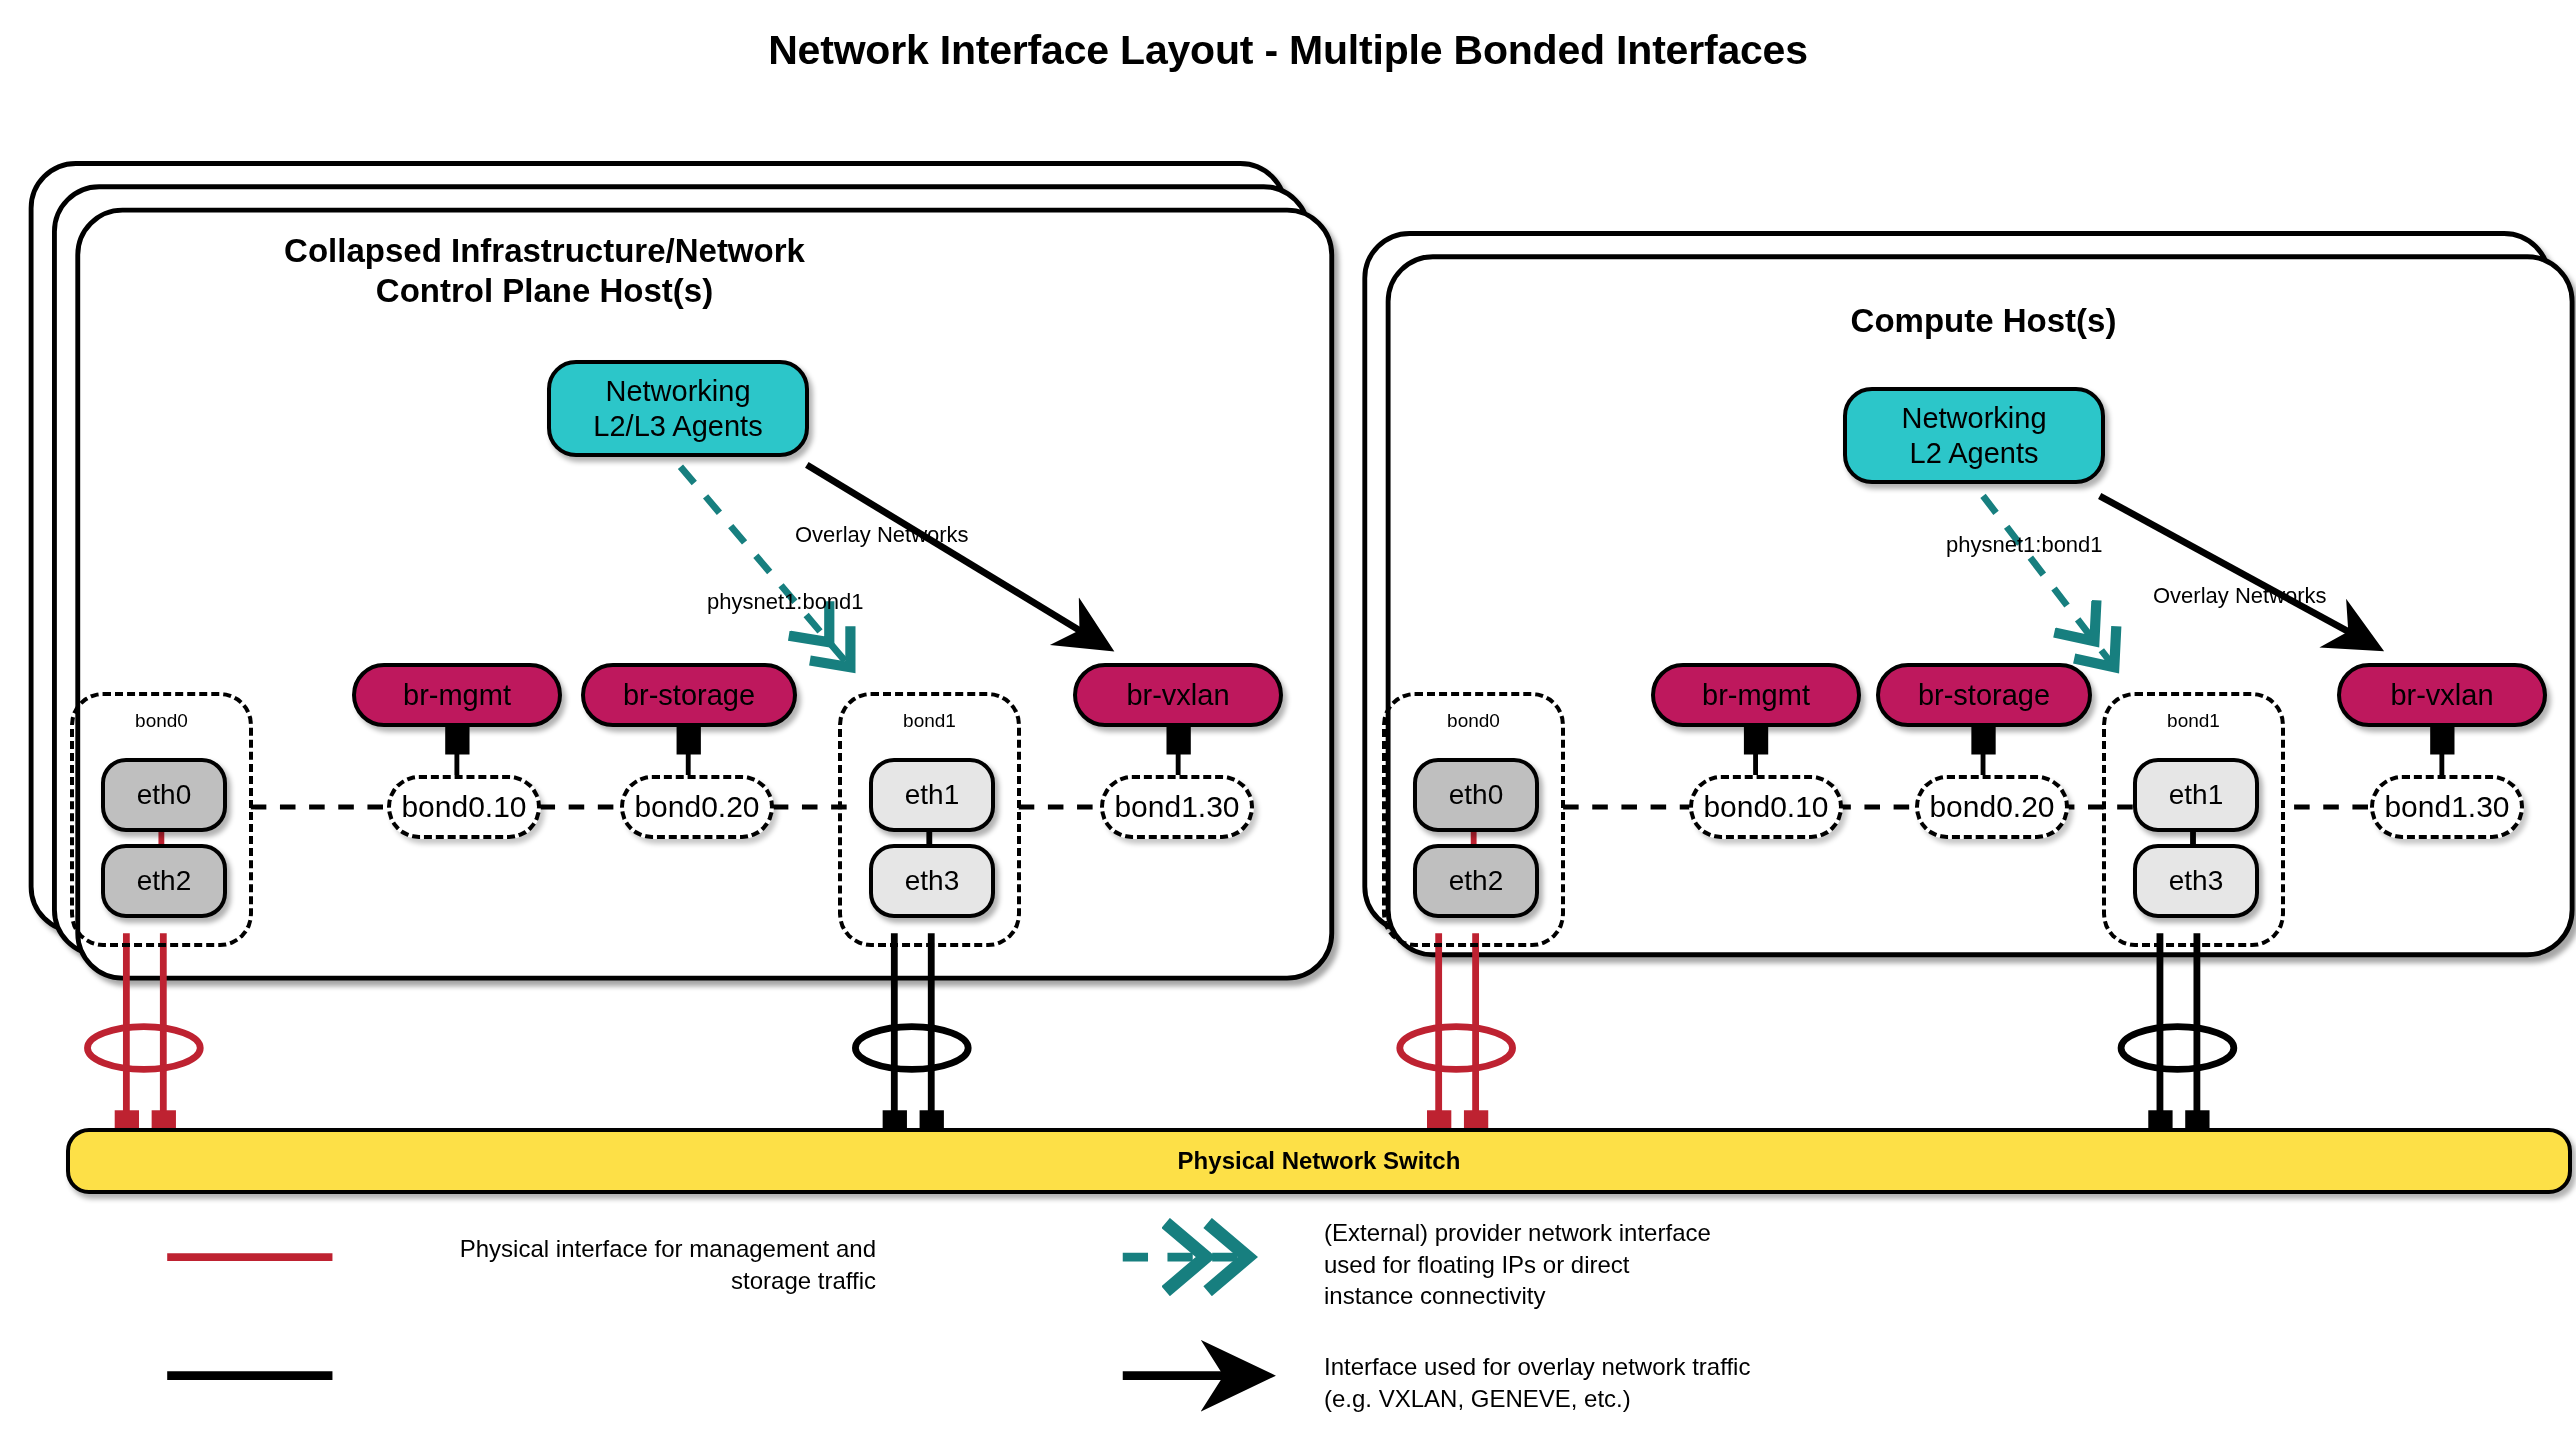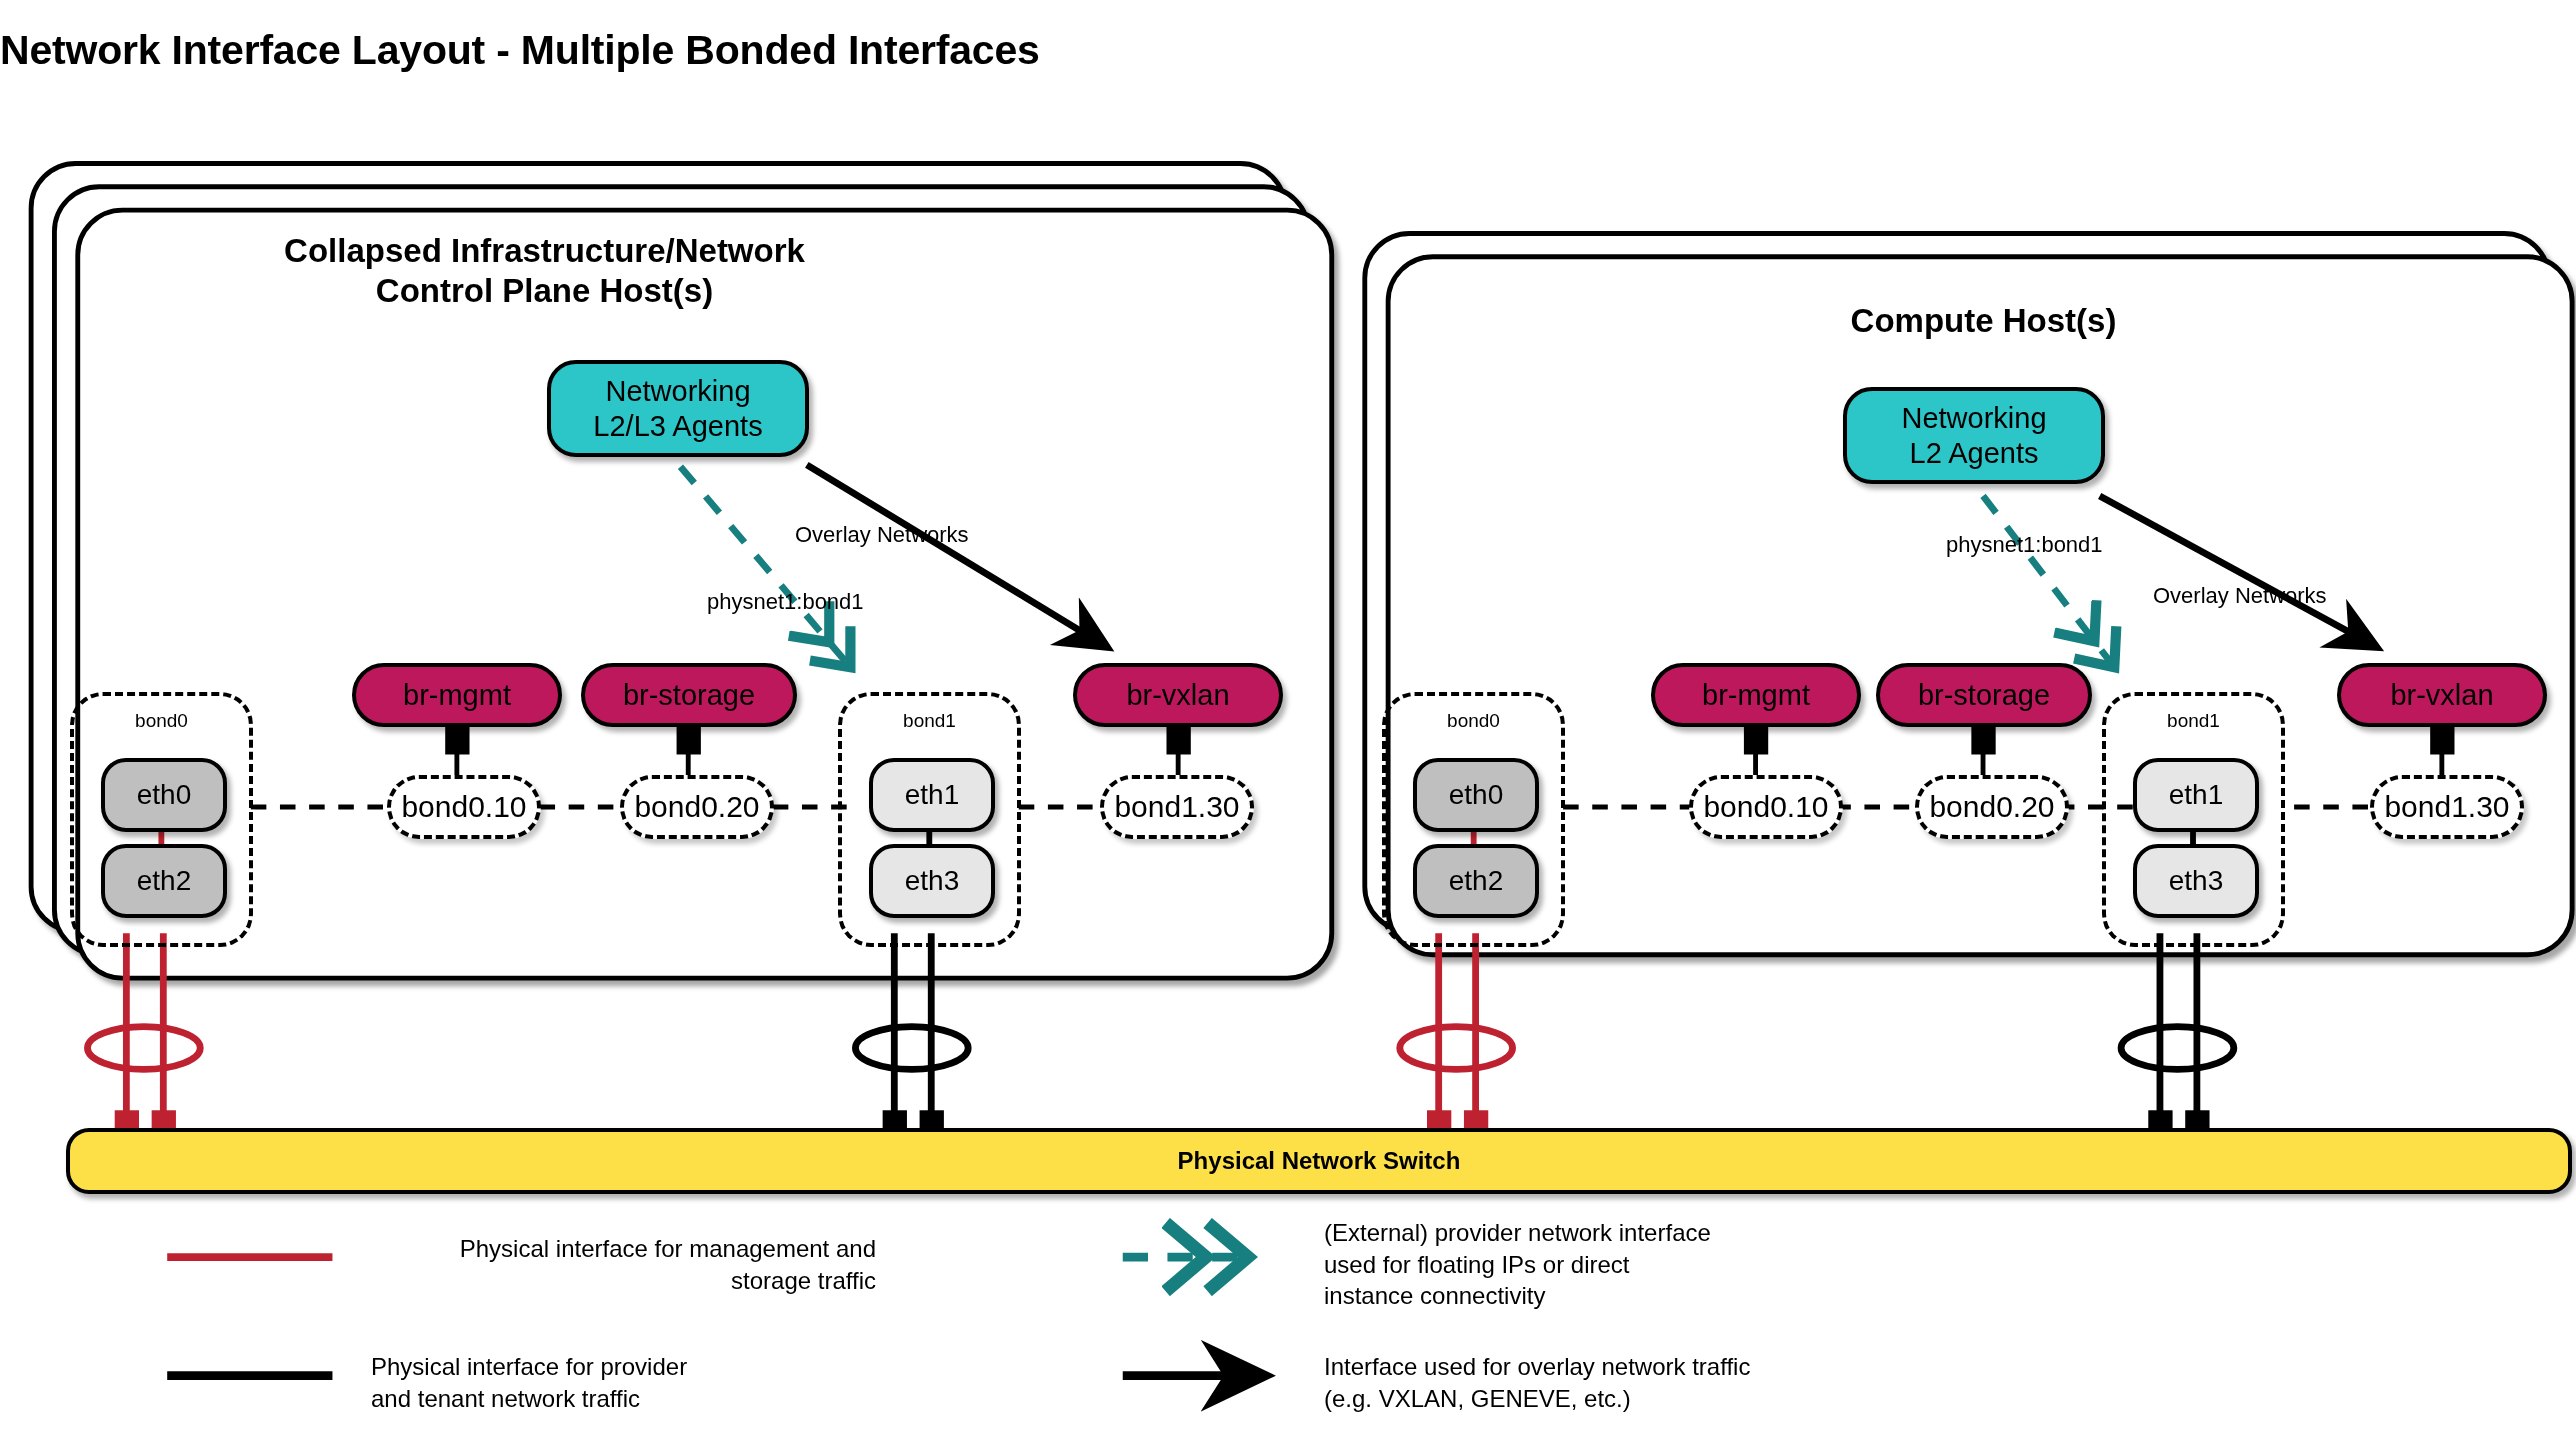--- a/index.html
+++ b/index.html
@@ -19,20 +19,21 @@
     position: absolute;
     left: 0; top: 0;
     width: 2576px; height: 1439px;
   }
 
   
   #page-title {
     position: absolute;
     left: 0; top: 27px;
     width: 2576px;
+    text-align: center;
     font-size: 41px;
     font-weight: bold;
     color: #000000;
     letter-spacing: -0.2px;
   }
 
   
   .host-heading {
     position: absolute;
     text-align: center;
@@ -294,22 +295,20 @@
   <div class="bond-group" style="left:2102px; top:692px; width:183px; height:255px;">
     <div class="bond-label" style="top:13.6px;">bond1</div>
   </div>
   <div class="node nic" style="left:2133px; top:758px; width:126px; height:74px; background:#E6E6E6;">eth1</div>
   <div class="node nic" style="left:2133px; top:844px; width:126px; height:74px; background:#E6E6E6;">eth3</div>
 
   <div id="switch-bar" style="left:66px; top:1128px; width:2506px; height:66px;">Physical Network Switch</div>
 
   <div class="legend-text" style="left:371px; top:1233px; width:505px;text-align:right;">Physical interface for management and
 storage traffic</div>
-  <div class="legend-text" style="left:371px; top:1351px; width:505px;">Physical interface for provider
-and tenant network traffic</div>
   <div class="legend-text" style="left:1324px; top:1217px; width:603px;">(External) provider network interface
 used for floating IPs or direct
 instance connectivity</div>
   <div class="legend-text" style="left:1324px; top:1351px; width:661px;">Interface used for overlay network traffic
 (e.g. VXLAN, GENEVE, etc.)</div>
 
 </div>
 
 
 </body></html>

